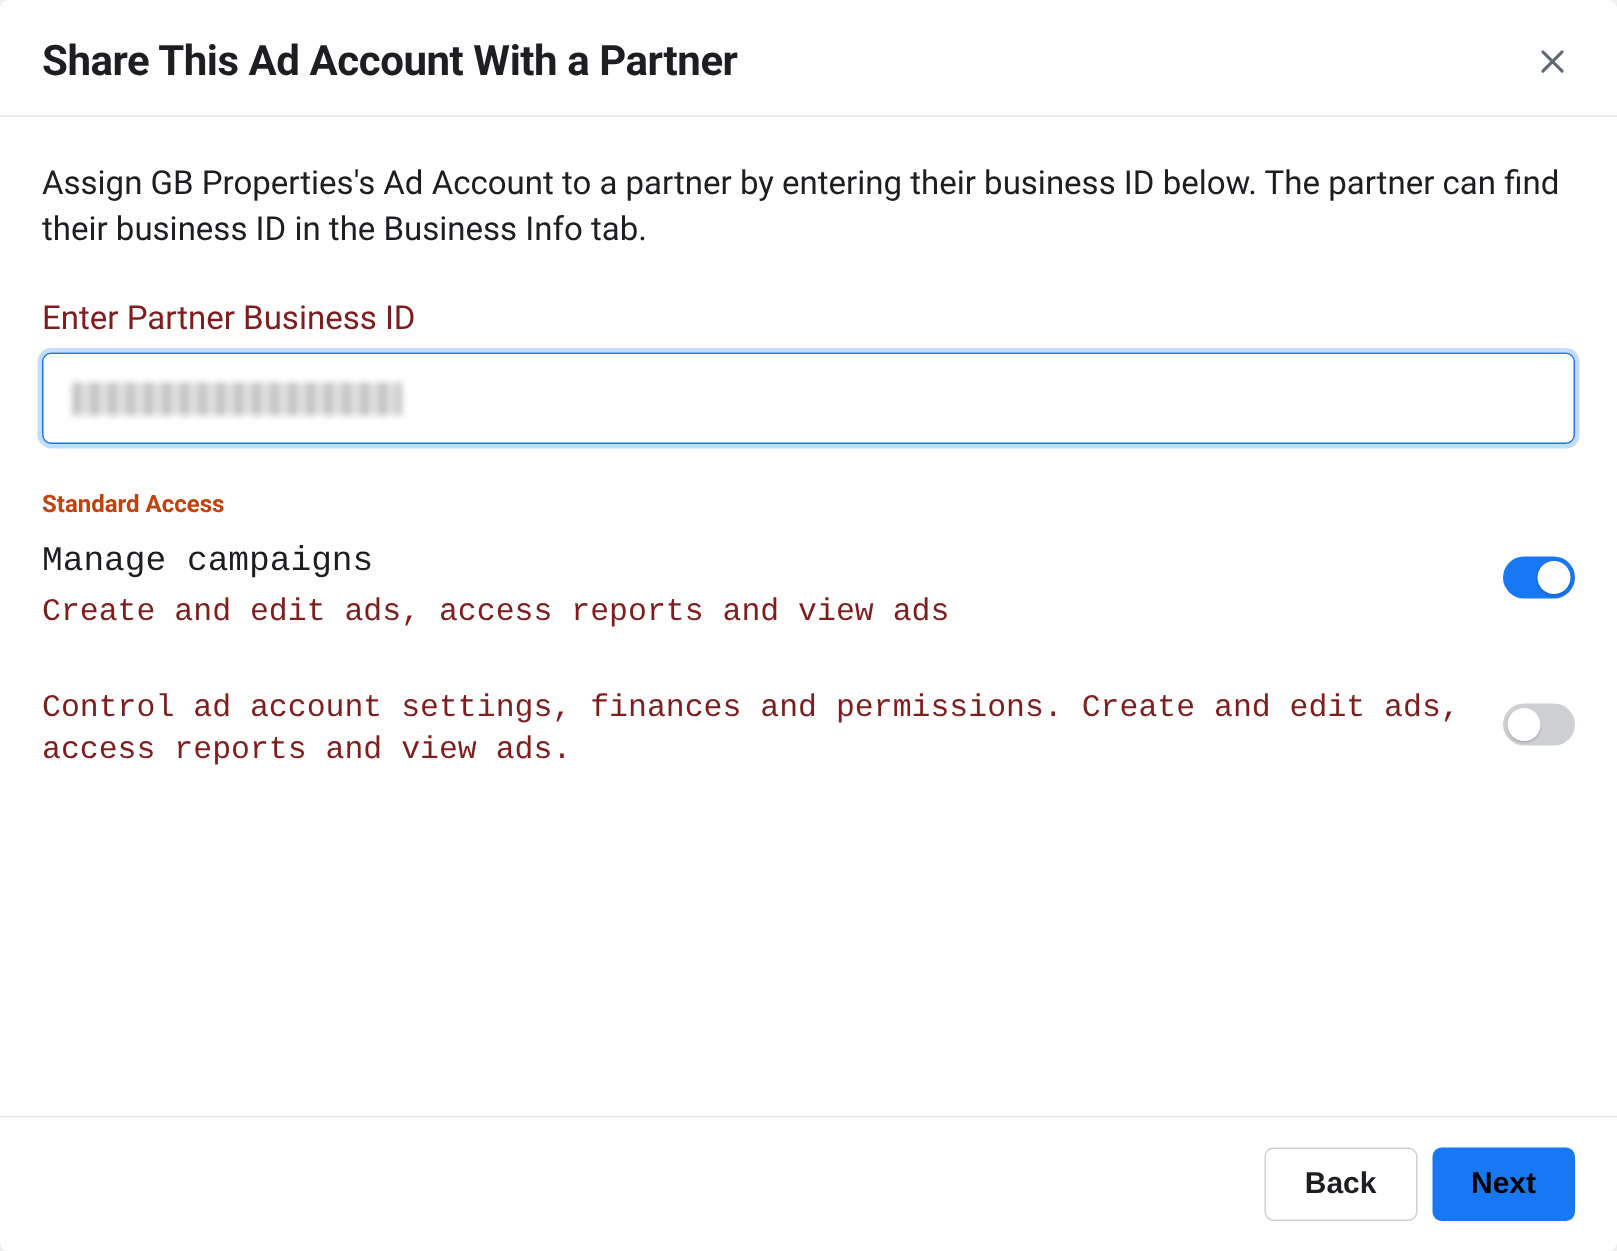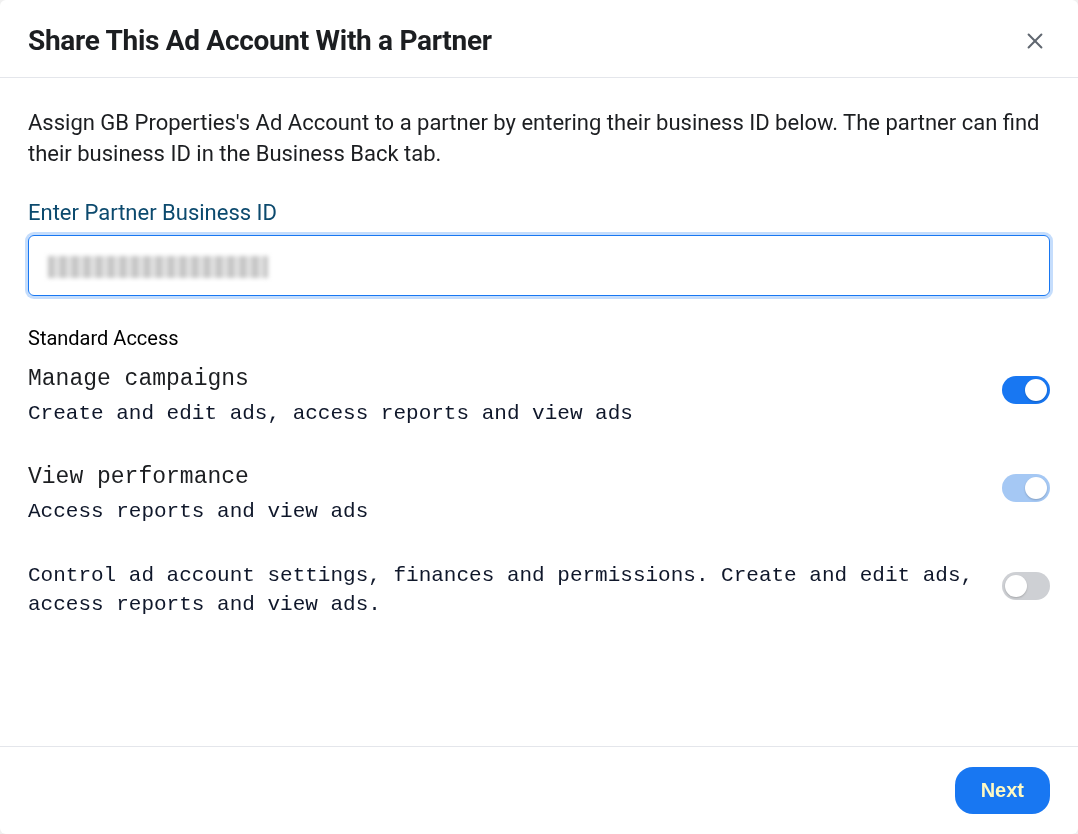--- a/index.html
+++ b/index.html
@@ -56,21 +56,21 @@
     overflow-y: auto;
   }
   .description {
     font-size: 22px;
     line-height: 1.4;
     color: #1c1e21;
     margin-bottom: 30px;
   }
   .input-label {
     font-size: 22px;
-    color: #0c4a6e;
+    color: #7f1d1d;
     margin-bottom: 10px;
     display: block;
   }
   .input-wrapper {
     border: 1px solid #1877f2;
     border-radius: 6px;
     padding: 3px;
     box-shadow: 0 0 0 3px rgba(24,119,242,0.25);
     margin-bottom: 30px;
   }
@@ -86,23 +86,23 @@
   }
   .redacted {
     display:inline-block;
     width: 220px;
     height: 22px;
     background: repeating-linear-gradient(90deg,#c4c4c4 0 6px,#e0e0e0 6px 12px);
     filter: blur(2px);
     vertical-align: middle;
   }
   .section-heading {
-    font-size: 20px;
-    font-weight: 400;
-    color: #000000;
+    font-size: 16px;
+    font-weight: 700;
+    color: #c2410c;
     margin-bottom: 16px;
   }
   .permission-row {
     display: flex;
     align-items: flex-start;
     justify-content: space-between;
     margin-bottom: 36px;
     gap: 20px;
   }
   .permission-text {
@@ -110,21 +110,21 @@
     font-family: Liberation Mono, monospace;
   }
   .permission-title {
     font-size: 23px;
     font-weight: 400;
     color: #1c1e21;
     margin-bottom: 8px;
   }
   .permission-desc {
     font-size: 21px;
-    color: #0f172a;
+    color: #7f1d1d;
     line-height: 1.35;
   }
   .toggle {
     position: relative;
     width: 48px;
     height: 28px;
     border-radius: 14px;
     cursor: pointer;
     flex-shrink: 0;
     border: none;
@@ -171,42 +171,41 @@
     cursor: pointer;
     border: none;
   }
   .btn-secondary {
     background: #ffffff;
     color: #1c1e21;
     border: 1px solid #ccd0d5;
   }
   .btn-primary {
     background: #1877f2;
-    color: #fef9c3;
-    border-radius: 18px;
+    color: #000000;
   }
 </style>
 </head>
 <body>
 
 <div class="modal">
 
   <div class="modal-header">
     <h1 class="modal-title">Share This Ad Account With a Partner</h1>
     <button class="close-button">
       <svg viewBox="0 0 24 24" fill="none" stroke="currentColor" stroke-width="2.2" stroke-linecap="round">
         <line x1="5" y1="5" x2="19" y2="19"></line>
         <line x1="19" y1="5" x2="5" y2="19"></line>
       </svg>
     </button>
   </div>
 
   <div class="modal-body">
 
-    <p class="description">Assign GB Properties's Ad Account to a partner by entering their business ID below. The partner can find their business ID in the Business Back tab.</p>
+    <p class="description">Assign GB Properties's Ad Account to a partner by entering their business ID below. The partner can find their business ID in the Business Info tab.</p>
 
     <label class="input-label">Enter Partner Business ID</label>
     <div class="input-wrapper">
       <div class="business-id-input">
         <span class="redacted"></span>
       </div>
     </div>
 
     <div>
       <div class="section-heading">Standard Access</div>
@@ -214,42 +213,34 @@
       <div class="permission-row">
         <div class="permission-text">
           <div class="permission-title">Manage campaigns</div>
           <div class="permission-desc">Create and edit ads, access reports and view ads</div>
         </div>
         <button class="toggle toggle-on">
           <span class="toggle-knob"></span>
         </button>
       </div>
 
-      <div class="permission-row">
-        <div class="permission-text">
-          <div class="permission-title">View performance</div>
-          <div class="permission-desc">Access reports and view ads</div>
-        </div>
-        <button class="toggle toggle-on-light">
-          <span class="toggle-knob"></span>
-        </button>
-      </div>
     </div>
 
     <div>
 
       <div class="permission-row">
         <div class="permission-text">
           <div class="permission-desc">Control ad account settings, finances and permissions. Create and edit ads, access reports and view ads.</div>
         </div>
         <button class="toggle toggle-off">
           <span class="toggle-knob"></span>
         </button>
       </div>
     </div>
 
   </div>
 
   <div class="modal-footer">
+    <button class="btn btn-secondary">Back</button>
     <button class="btn btn-primary">Next</button>
   </div>
 
 </div>
 
 </body></html>

